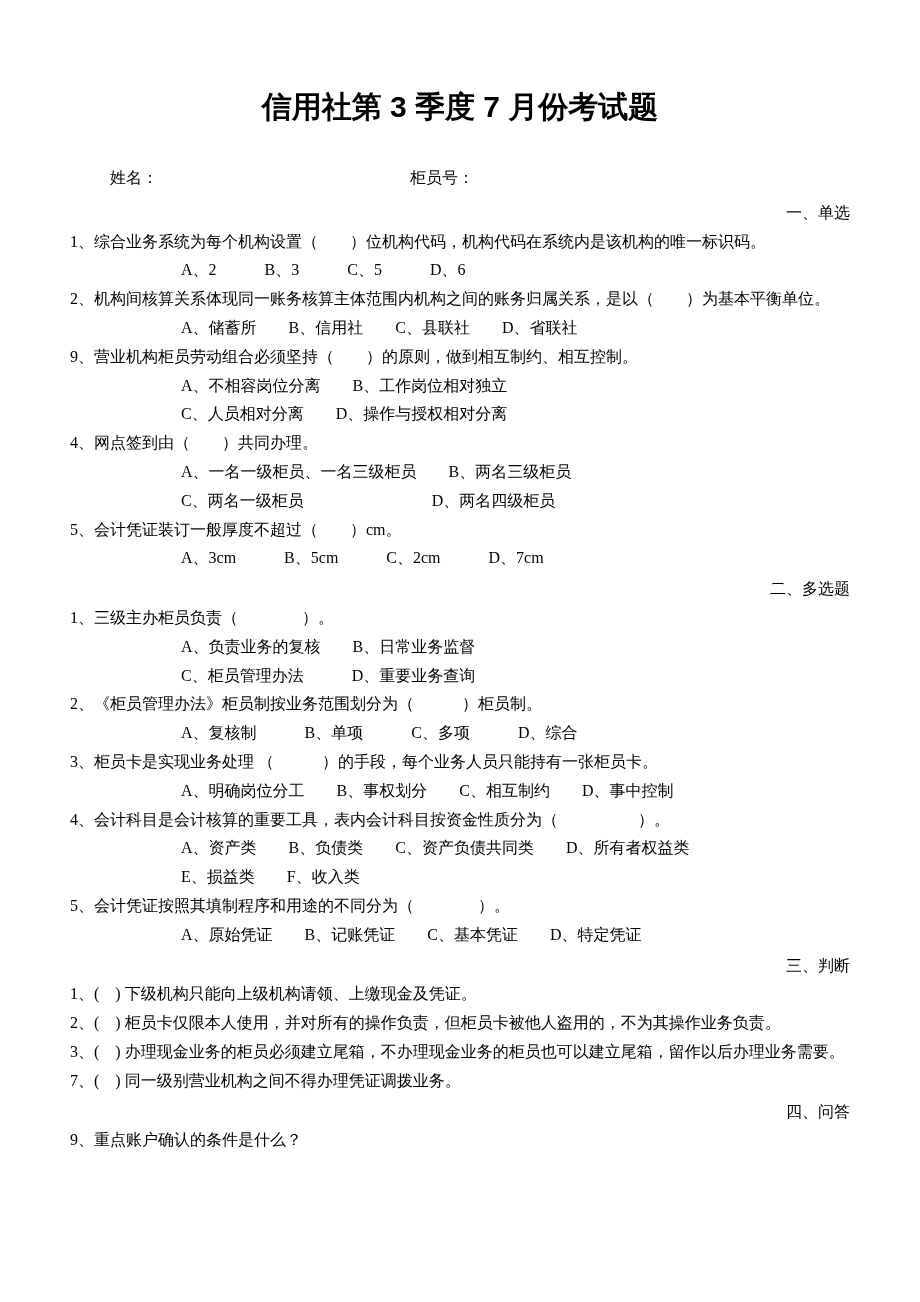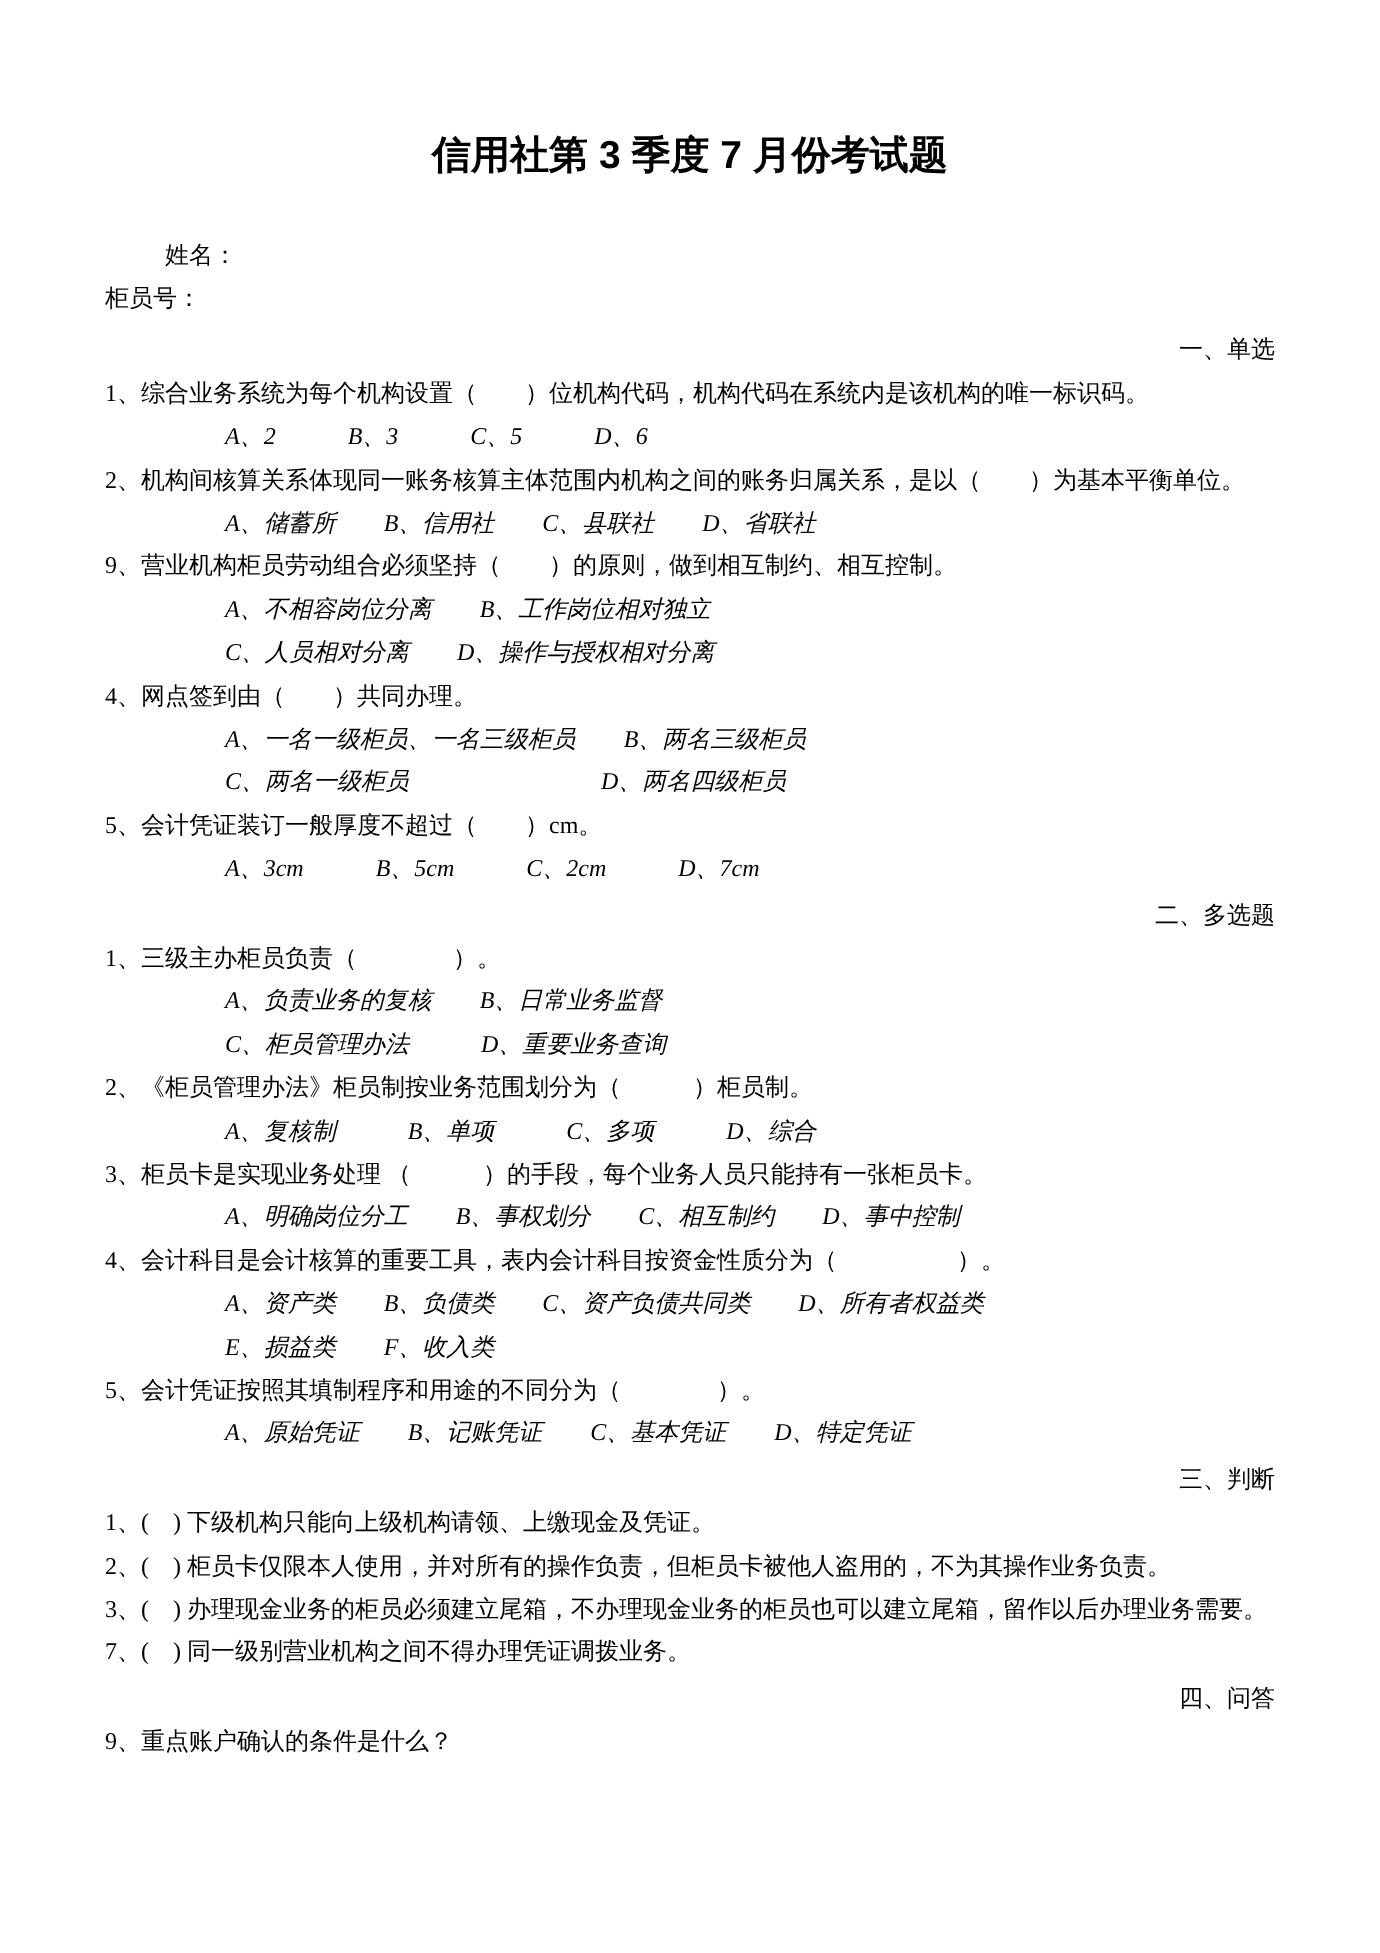--- a/index.html
+++ b/index.html
@@ -1,19 +1,19 @@
 <!DOCTYPE html>
 <html><head>
   <meta charset="utf-8">
   <style>
     body { font-family: SimSun, "宋体", serif; font-size: 16px; line-height: 1.8; color: #000; background: #fff; margin: 0; padding: 80px 70px; width: 920px; box-sizing: border-box; }
-    h1 { text-align: center; font-size: 26px; font-weight: bold; margin: 0 0 30px 0; font-family: SimHei, "黑体", sans-serif; }
-    .nameline { display: flex; margin-bottom: 6px; flex-direction: column; }
+    h1 { text-align: center; font-size: 30px; font-weight: bold; margin: 0 0 30px 0; font-family: SimHei, "黑体", sans-serif; }
+    .nameline { display: flex; margin-bottom: 6px; }
     .nameline .n1 { margin-left: 40px; width: 300px; }
-    .opts { margin-left: 80px; font-style: italic; }
+    .opts { margin-left: 111px; }
     p { margin: 0; }
     .sec { margin-top: 2px; text-align: right; }
   </style>
 </head>
 <body>
 
 <h1>信用社第 3 季度 7 月份考试题</h1>
 
 <div class="nameline">
   <span class="n1">姓名：</span>

